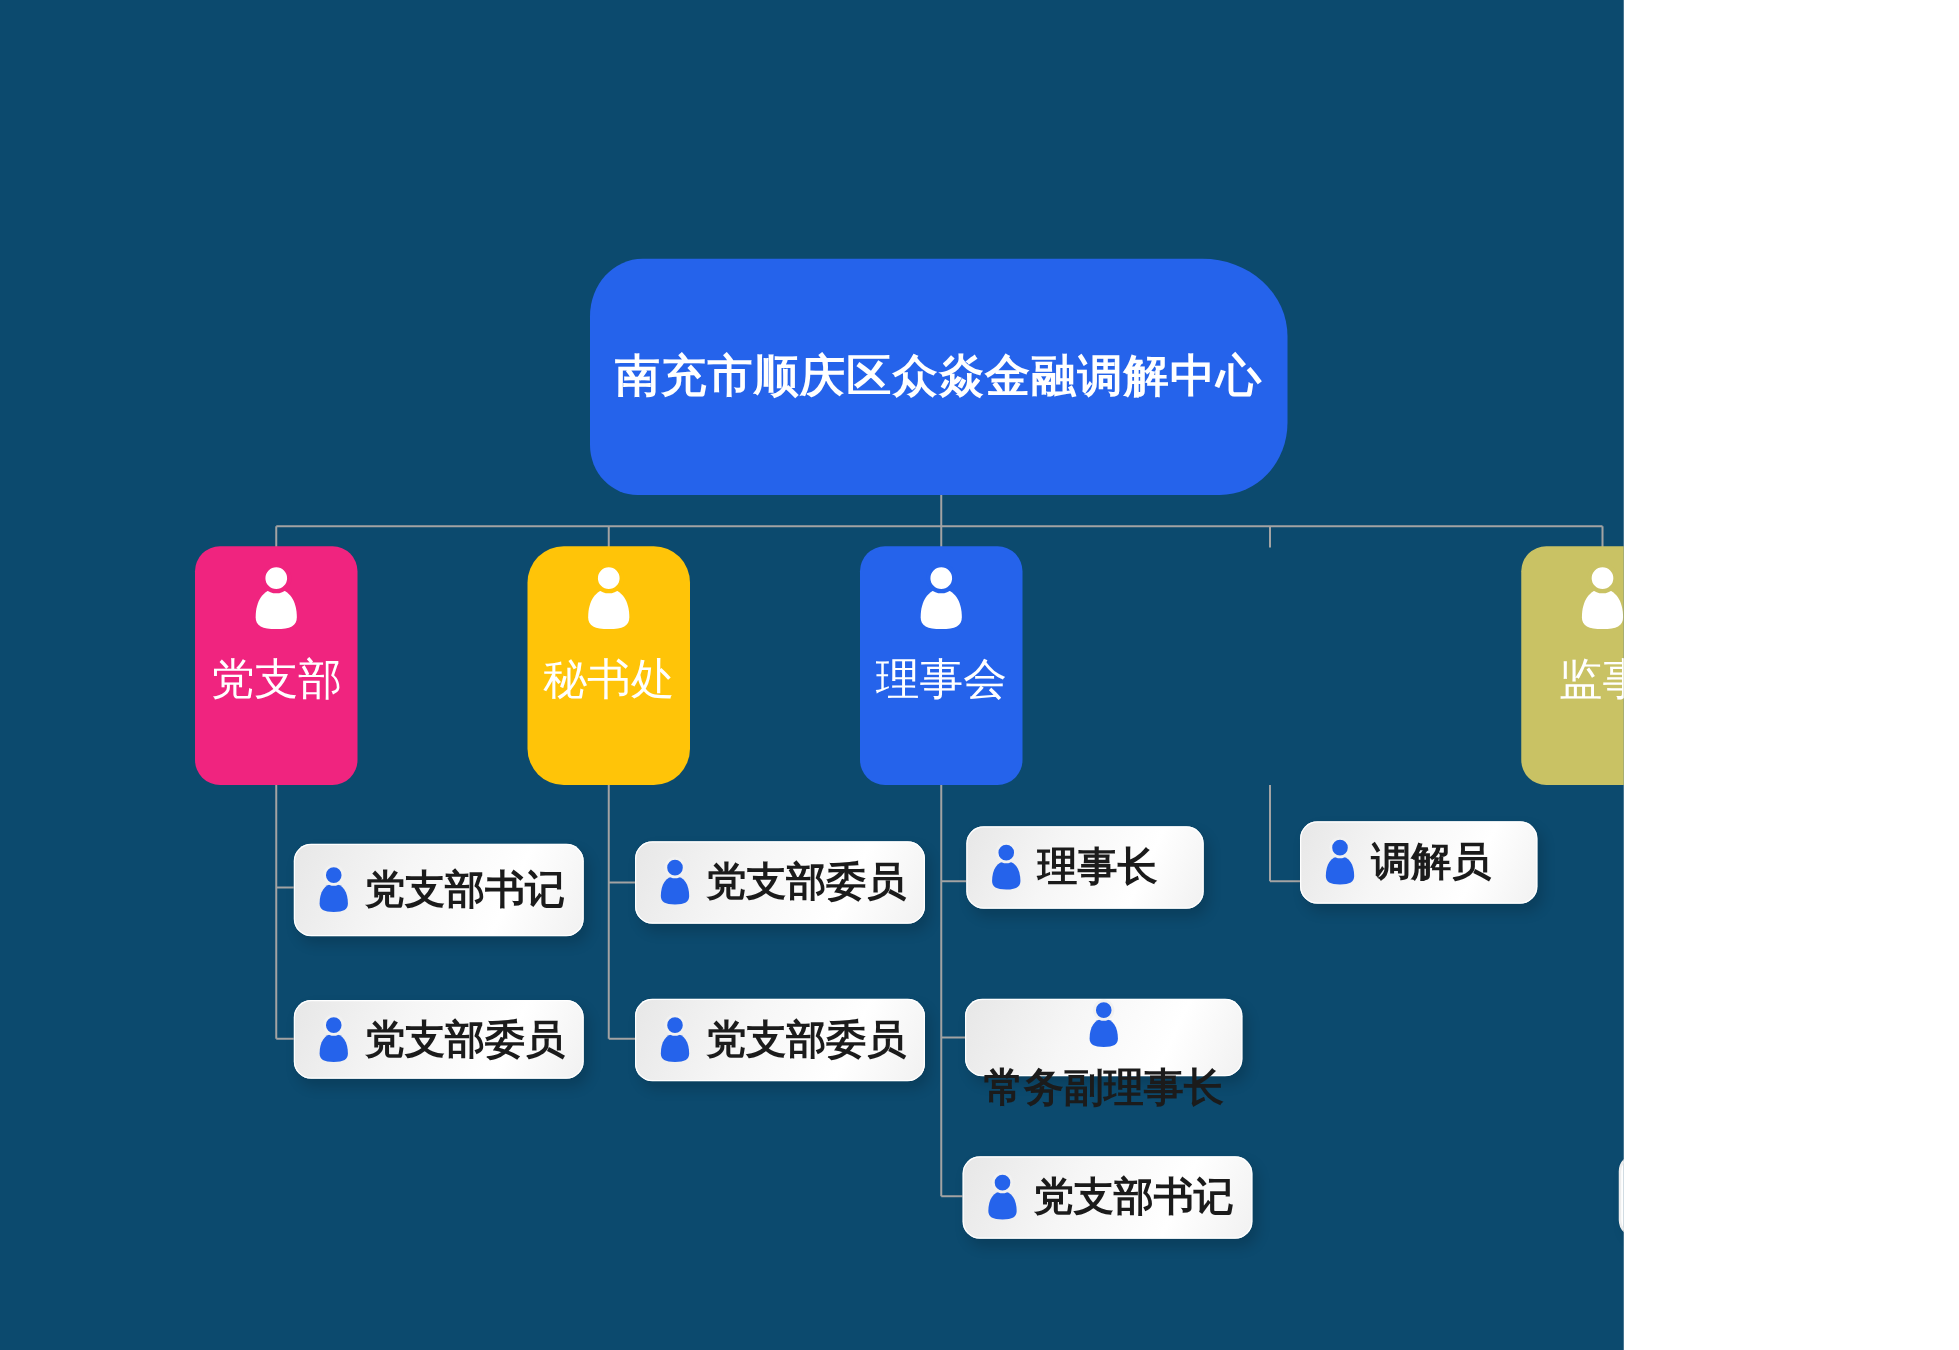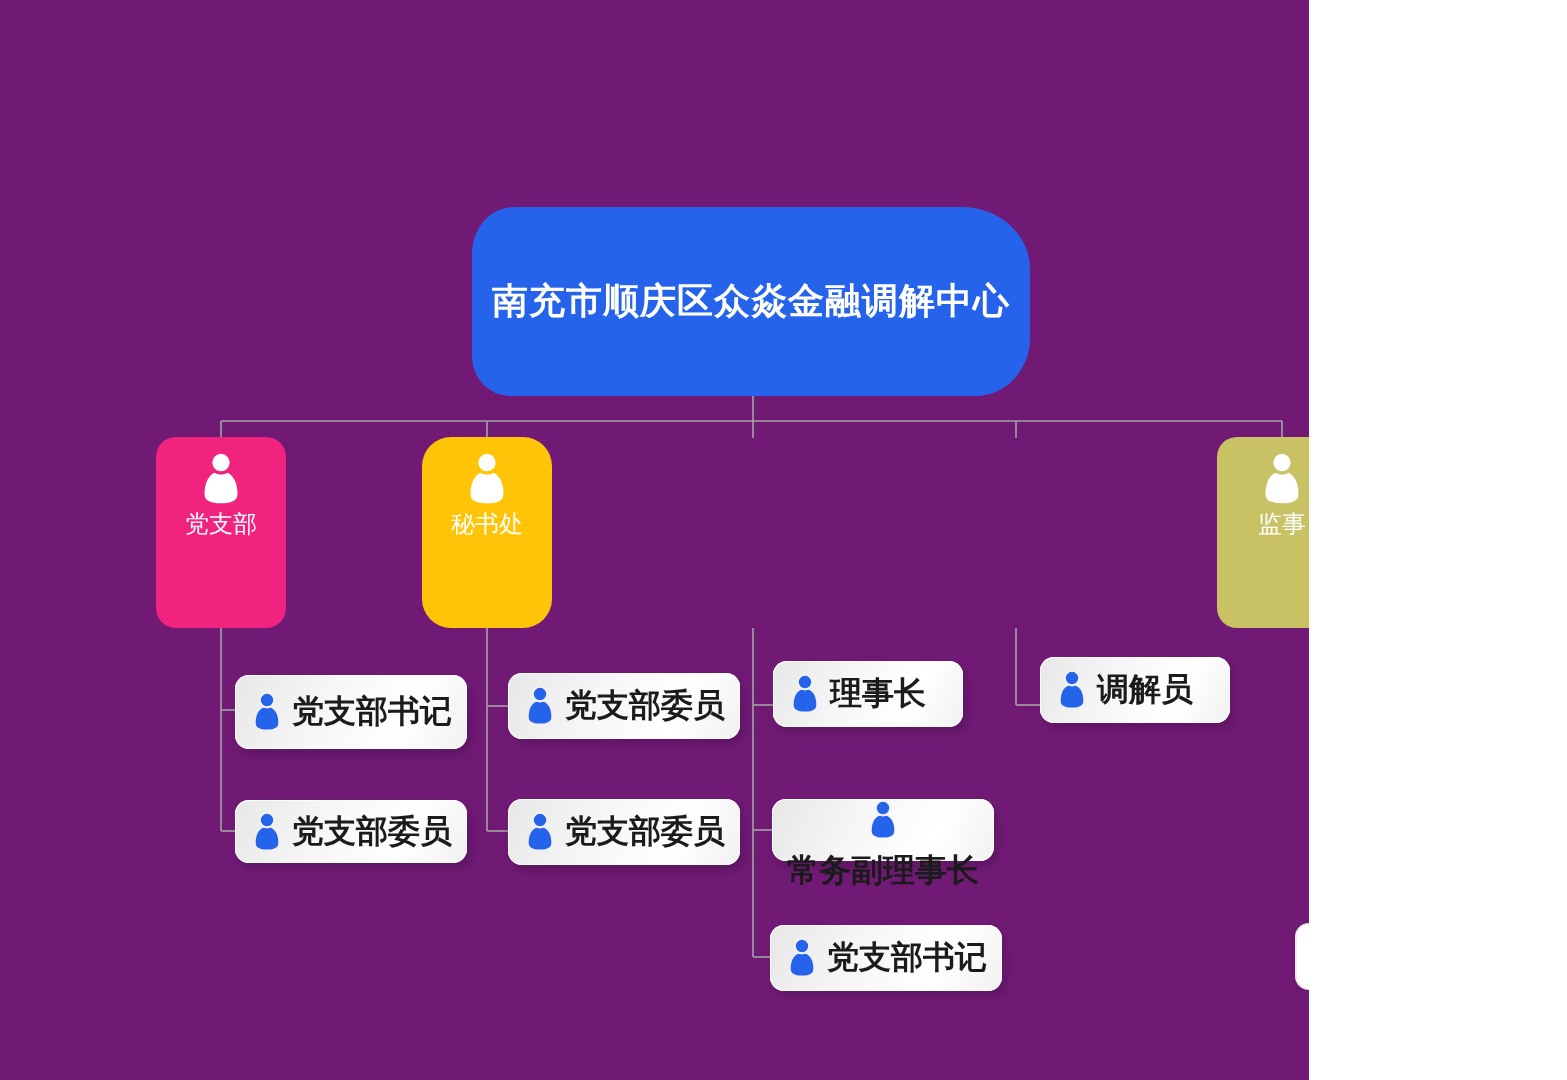--- a/index.html
+++ b/index.html
@@ -1,16 +1,16 @@
 <!DOCTYPE html>
 <html><head>
 <meta charset="utf-8">
 <style>
   html,body{margin:0;padding:0;background:#ffffff;font-family:"Liberation Sans","DejaVu Sans",sans-serif;}
-  .canvas{position:relative;width:1299px;height:1080px;background:#701a75;overflow:hidden;padding-left:10px;}
+  .canvas{position:relative;width:1299px;height:1080px;background:#0c4a6e;overflow:hidden;}
   .connectors{position:absolute;left:0;top:0;width:1567px;height:1080px;pointer-events:none;}
   .connectors path{fill:none;stroke:#a3a3a3;stroke-width:1.6;}
 
   
   .rootbox{
     position:absolute;left:472px;top:207px;width:558px;height:189px;
     background:var(--bg,#2563eb);
     border-radius:42px 68px 54px 38px / 46px 62px 58px 40px;
     display:flex;align-items:center;justify-content:center;
     color:#ffffff;font-size:36px;font-weight:800;letter-spacing:1px;
@@ -21,21 +21,21 @@
   .dept{
     position:absolute;top:437px;width:130px;height:191px;
     background:var(--bg,#999);border-radius:20px;
     display:flex;flex-direction:column;align-items:center;
     box-sizing:border-box;padding-top:13px;cursor:pointer;
   }
   .dept .person{width:52px;height:58px;flex:none;}
   .dept .person .body{fill:#ffffff;}
   .dept .person .head{fill:#ffffff;stroke:var(--bg,#999);stroke-width:4;}
   .dept .label{
-    margin-top:1px;color:#ffffff;font-size:24px;font-weight:500;
+    margin-top:15px;color:#ffffff;font-size:35px;font-weight:500;
     line-height:1.22;text-align:left;padding:0 9px;
   }
 
   
   .card{
     position:absolute;box-sizing:border-box;min-width:190px;height:66px;
     display:flex;align-items:center;gap:8px;padding:0 15px;
     border-radius:14px;
     background:linear-gradient(115deg,#e7e7e7 0%,#f6f6f6 38%,#ffffff 72%,#f1f1f1 100%);
     box-shadow:4px 6px 10px rgba(0,0,0,0.16), inset 0 0 0 1px #ffffff;
@@ -92,20 +92,27 @@
   </div>
 
   <div class="dept" style="left: 422px; border-radius: 29px; --bg: #ffc408;">
     <svg class="person" viewBox="0 0 60 66">
         <path class="body" d="M30 24 C18 24 11 35 11 50 C11 58 17 61 30 61 C43 61 49 58 49 50 C49 35 42 24 30 24 Z"></path>
         <circle class="head" cx="30" cy="14" r="12"></circle>
       </svg>
     <span class="label">秘书处</span>
   </div>
 
+  <div class="dept" style="left: 688px; --bg: #2563eb;">
+    <svg class="person" viewBox="0 0 60 66">
+        <path class="body" d="M30 24 C18 24 11 35 11 50 C11 58 17 61 30 61 C43 61 49 58 49 50 C49 35 42 24 30 24 Z"></path>
+        <circle class="head" cx="30" cy="14" r="12"></circle>
+      </svg>
+    <span class="label">理事会</span>
+  </div>
 
 
   <div class="dept" style="left: 1217px; --bg: #c9c264;">
     <svg class="person" viewBox="0 0 60 66">
         <path class="body" d="M30 24 C18 24 11 35 11 50 C11 58 17 61 30 61 C43 61 49 58 49 50 C49 35 42 24 30 24 Z"></path>
         <circle class="head" cx="30" cy="14" r="12"></circle>
       </svg>
     <span class="label">监事</span>
   </div>
 

